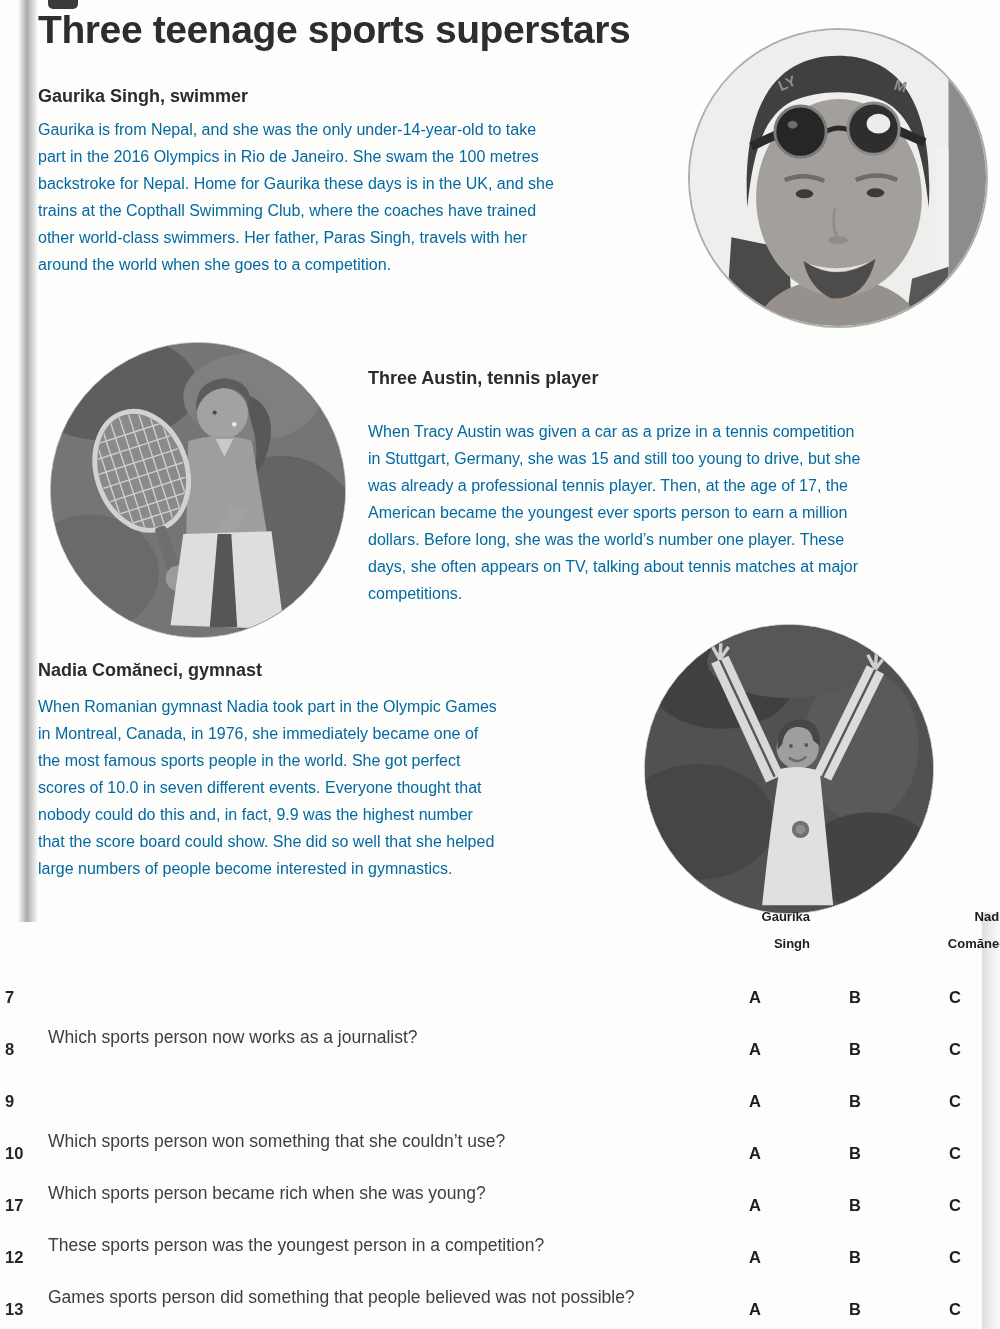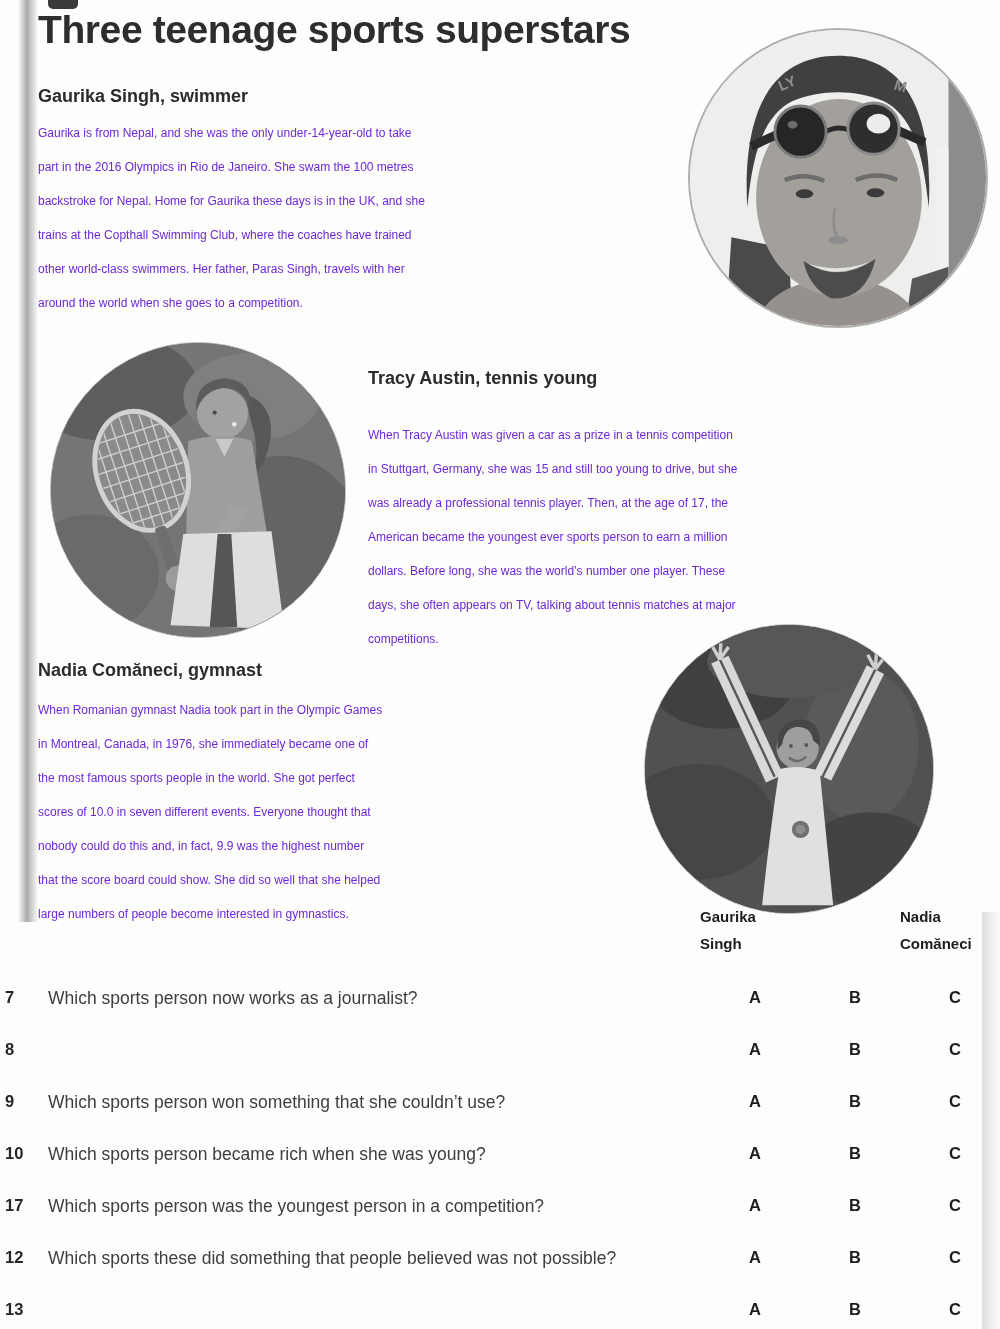--- a/index.html
+++ b/index.html
@@ -15,40 +15,40 @@
     background:linear-gradient(90deg,#dedede 0%,#f3f3f2 70%,#fbfbfb 100%);}
   .title{
     position:absolute;left:38px;top:8px;margin:0;width:680px;
     font-size:39px;font-weight:700;letter-spacing:-0.4px;color:#2d2d2d;
   }
   .heading{position:absolute;margin:0;font-size:18px;font-weight:700;color:#2b2b2b;}
   .h1pos{left:38px;top:86px;}
   .h2pos{left:368px;top:368px;}
   .h3pos{left:38px;top:660px;}
   .body{
-    position:absolute;margin:0;font-size:12px;line-height:34px;color:#6d28d9;
+    position:absolute;margin:0;font-size:16px;line-height:27px;color:#0369a1;
     white-space:pre-line;
   }
   .b1pos{left:38px;top:116px;width:660px;}
   .b2pos{left:368px;top:399px;width:630px;margin-top:19px;}
   .b3pos{left:38px;top:693px;width:620px;}
   
   .photo{position:absolute;border-radius:50%;overflow:hidden;}
   .photo svg{display:block;width:100%;height:100%;}
   .photo-swimmer{left:688px;top:28px;width:296px;height:296px;border:2px solid #aeaeae;background:#efefee;}
   .photo-tennis{left:50px;top:342px;width:294px;height:294px;border:1px solid #c2c2c2;background:#747474;}
   .photo-gymnast{left:644px;top:624px;width:288px;height:288px;border:1px solid #c9c9c9;background:#4f4f4f;}
   
   .col-head{
-    position:absolute;top:903px;width:110px;text-align:left;
-    font-size:15px;font-weight:700;line-height:27px;color:#1d1d1d;white-space:pre-line;
+    position:absolute;top:903px;width:110px;text-align:right;
+    font-size:13px;font-weight:700;line-height:27px;color:#1d1d1d;white-space:pre-line;
   }
   .q-row{position:absolute;left:0;width:1000px;height:24px;}
   .q-num{position:absolute;left:5px;width:36px;font-size:16.5px;font-weight:700;color:#262626;}
-  .q-text{position:absolute;left:48px;width:650px;font-size:17.5px;color:#3e3e3e;}
+  .q-text{position:absolute;left:48px;width:650px;font-size:17.5px;color:#3e3e3e;margin-top:39px;}
   .q-opt{position:absolute;width:110px;text-align:center;font-size:16.5px;font-weight:700;color:#1d1d1d;}
 </style>
 </head>
 <body>
 
 <div class="page">
 
   <div class="gutter"></div>
   <div class="smudge"></div>
   <div class="edge-right"></div>
@@ -120,21 +120,21 @@
           <path d="M52,90 H138 M50,105 H140 M49,120 H141 M49,135 H141 M50,150 H140 M53,165 H137 M58,178 H132"></path>
         </g>
         <rect x="89" y="190" width="12" height="52" rx="4" fill="#6e6e6e"></rect>
       </g>
       <circle cx="130" cy="240" r="13" fill="#9b9b9b"></circle>
       <path d="M135,195 L225,192 L238,292 L122,288 Z" fill="#dedede"></path>
       <polygon points="170,195 184,195 190,290 162,290" fill="#565656"></polygon>
     </svg>
   </div>
 
-  <h2 class="heading h2pos">Tracy Austin, tennis young</h2>
+  <h2 class="heading h2pos">Three Austin, tennis player</h2>
   <p class="body b2pos">When Tracy Austin was given a car as a prize in a tennis competition
 in Stuttgart, Germany, she was 15 and still too young to drive, but she
 was already a professional tennis player. Then, at the age of 17, the
 American became the youngest ever sports person to earn a million
 dollars. Before long, she was the world’s number one player. These
 days, she often appears on TV, talking about tennis matches at major
 competitions.</p>
 
   <h2 class="heading h3pos">Nadia Comăneci, gymnast</h2>
   <p class="body b3pos">When Romanian gymnast Nadia took part in the Olympic Games
@@ -198,28 +198,28 @@
   </div>
   <div class="q-row" style="top:1144px">
     <span class="q-num">10</span>
     <span class="q-text">Which sports person became rich when she was young?</span>
     <span class="q-opt" style="left:700px">A</span>
     <span class="q-opt" style="left:800px">B</span>
     <span class="q-opt" style="left:900px">C</span>
   </div>
   <div class="q-row" style="top:1196px">
     <span class="q-num">17</span>
-    <span class="q-text">Which sports person was the youngest person in a competition?</span>
+    <span class="q-text">These sports person was the youngest person in a competition?</span>
     <span class="q-opt" style="left:700px">A</span>
     <span class="q-opt" style="left:800px">B</span>
     <span class="q-opt" style="left:900px">C</span>
   </div>
   <div class="q-row" style="top:1248px">
     <span class="q-num">12</span>
-    <span class="q-text">Which sports these did something that people believed was not possible?</span>
+    <span class="q-text">Games sports person did something that people believed was not possible?</span>
     <span class="q-opt" style="left:700px">A</span>
     <span class="q-opt" style="left:800px">B</span>
     <span class="q-opt" style="left:900px">C</span>
   </div>
   <div class="q-row" style="top:1300px">
     <span class="q-num">13</span>
     <span class="q-opt" style="left:700px">A</span>
     <span class="q-opt" style="left:800px">B</span>
     <span class="q-opt" style="left:900px">C</span>
   </div>

